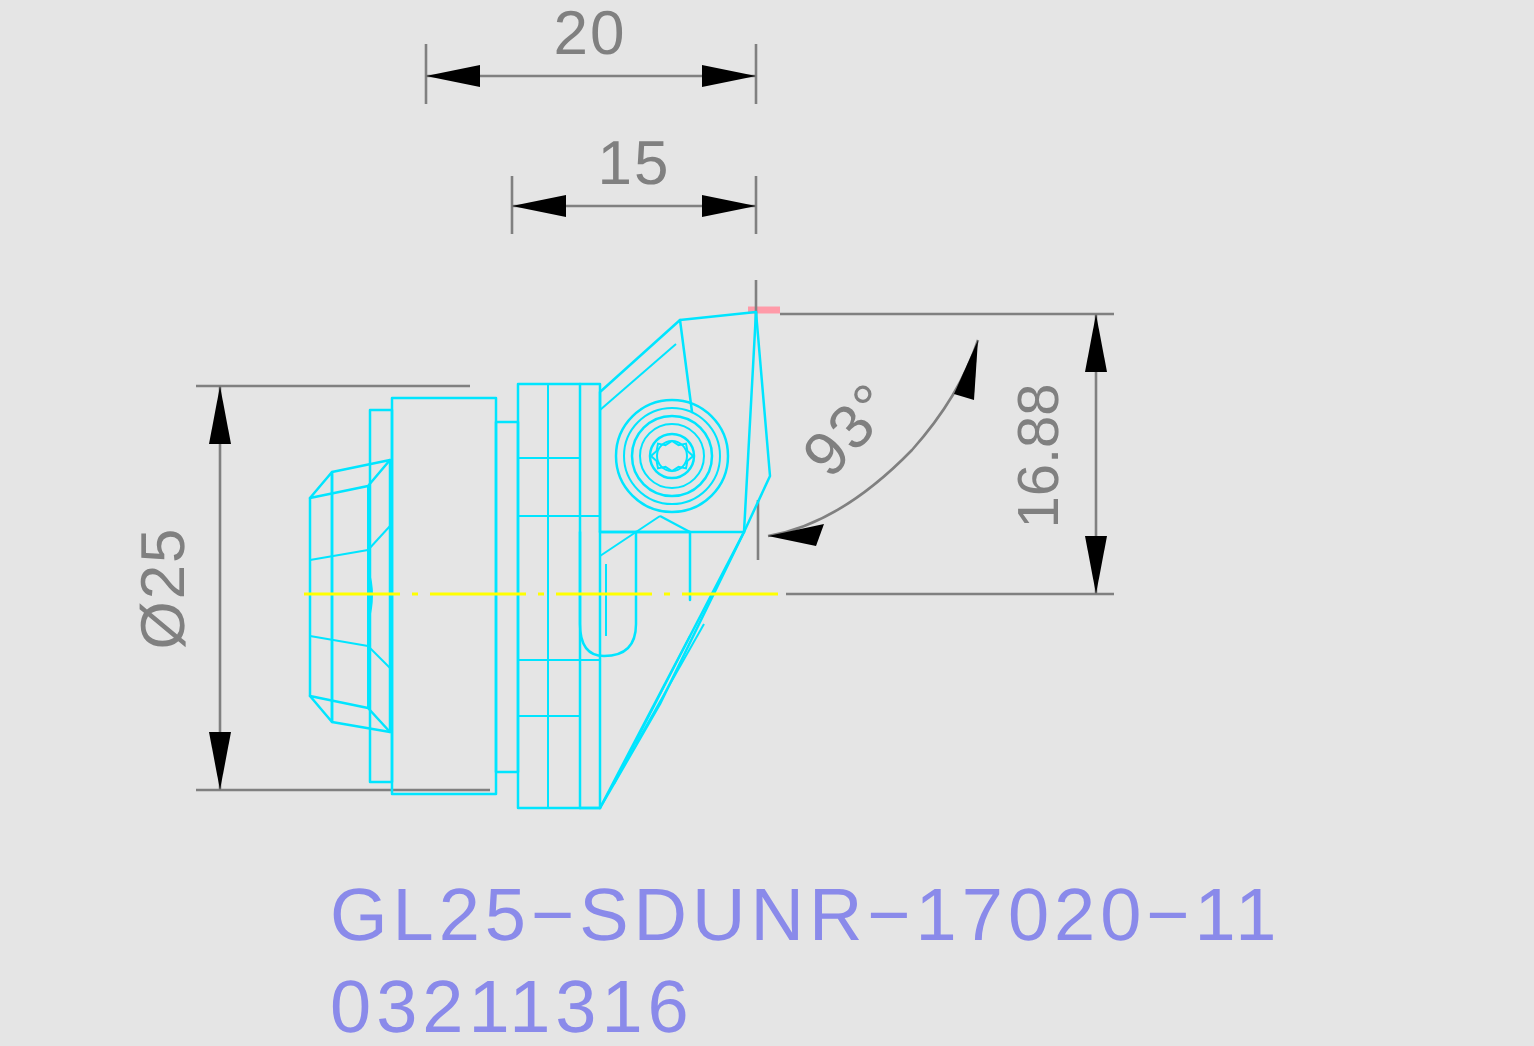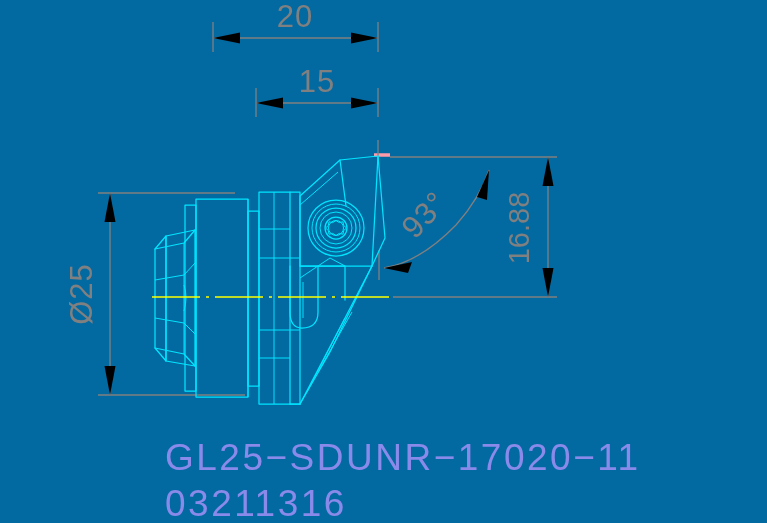--- a/index.html
+++ b/index.html
@@ -8,21 +8,21 @@
     padding: 0;
     background: #ffffff;
   }
   body {
     font-family: "Liberation Sans", sans-serif;
   }
   #canvas {
     position: relative;
     width: 767px;
     height: 523px;
-    background: #0369a1;
+    background: #e5e5e5;
     overflow: hidden;
     text-align: center;
   }
   #drawing-svg {
     position: absolute;
     left: 0;
     top: 0;
     width: 767px;
     height: 523px;
     display: block;

